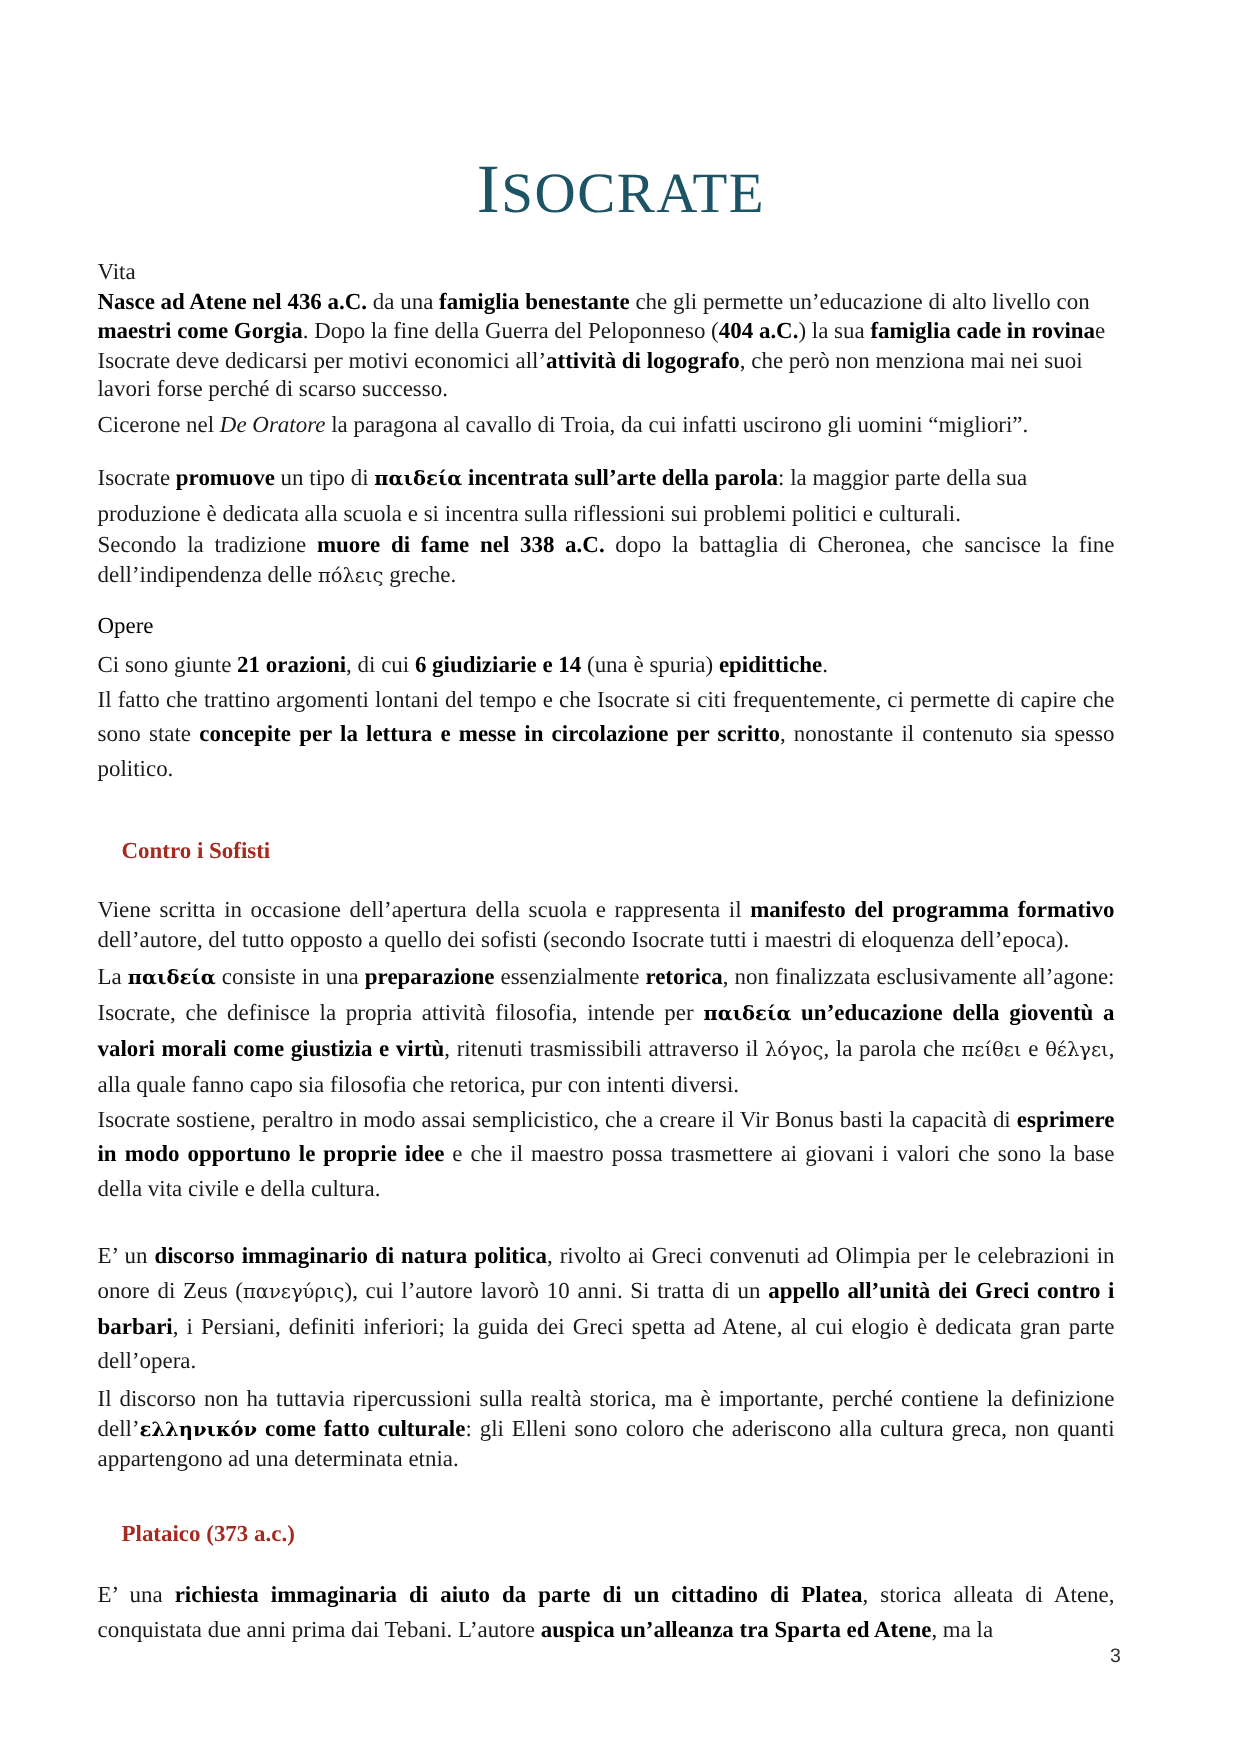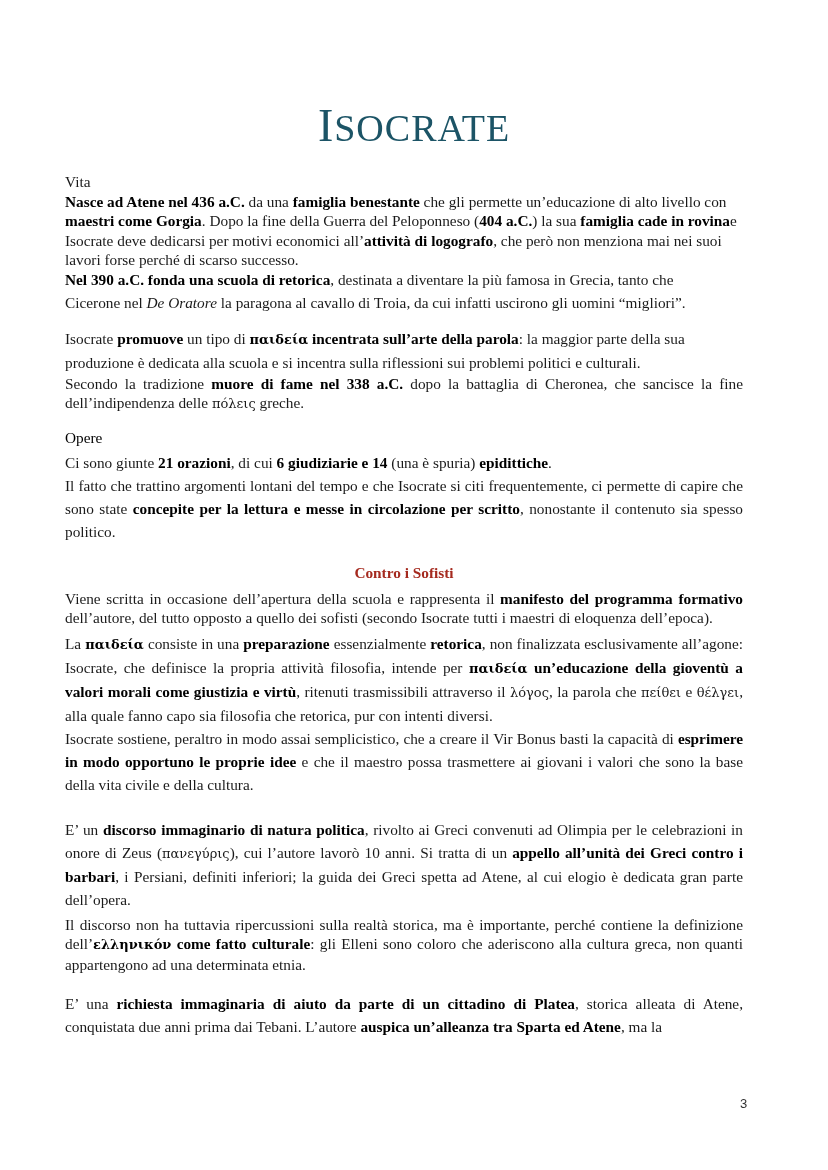--- a/index.html
+++ b/index.html
@@ -12,37 +12,36 @@
   .title .rest { font-size: 38px; }
   .content { position: absolute; left: 65px; top: 172px; width: 678px; font-size: 15.3px; line-height: 19.5px; }
   .p { margin: 0; text-align: justify; }
   .p.left { text-align: left; }
   .gap-s { height: 4px; }
   .gap-m { height: 14px; }
   .gap-l { height: 18px; }
   .lh { line-height: 23px; }
   .h-plain { color: #1a1a1a; margin: 0; }
   .h-green { color: #000000; margin: 0; }
-  .h-red { color: #a52a1f; font-weight: bold; margin: 2px; text-align: center; }
+  .h-red { color: #a52a1f; font-weight: bold; margin: 16px; }
   b { font-weight: bold; color: #000000; }
   .greek { font-family: "DejaVu Serif", serif; font-size: 13px; }
   .greek-b { font-family: "DejaVu Serif", serif; font-size: 13px; font-weight: bold; }
   .pagenum { position: absolute; left: 740px; top: 1096px; font-family: "Liberation Sans", sans-serif; font-size: 13px; color: #333; }
 </style>
 </head>
 <body>
 
 <div class="page">
   <h1 class="title"><span class="cap">I</span><span class="rest">SOCRATE</span></h1>
 
   <div class="content">
 
     <p class="h-plain">Vita</p>
     <p class="p left"><b>Nasce ad Atene nel 436 a.C.</b><span> da una </span><b>famiglia benestante</b><span> che gli permette un’educazione di alto livello con </span><b>maestri come Gorgia</b><span>. Dopo la fine della Guerra del Peloponneso (</span><b>404 a.C.</b><span>) la sua </span><b>famiglia cade in rovina</b><span>e Isocrate deve dedicarsi per motivi economici all’</span><b>attività di logografo</b><span>, che però non menziona mai nei suoi lavori forse perché di scarso successo.</span></p>
-    <p class="p"><b>Nel 390 a.C. fonda una scuola di retorica</b><span>, destinata a diventare la più famosa in Grecia, tanto che</span></p>
     <div class="gap-s"></div>
     <p class="p left"><span>Cicerone nel </span><i>De Oratore</i><span> la paragona al cavallo di Troia, da cui infatti uscirono gli uomini “migliori”.</span></p>
     <div class="gap-m"></div>
     <p class="p left lh"><span>Isocrate </span><b>promuove</b><span> un tipo di </span><b class="greek-b">παιδεία</b><b> incentrata sull’arte della parola</b><span>: la maggior parte della sua produzione è dedicata alla scuola e si incentra sulla riflessioni sui problemi politici e culturali.</span></p>
     <p class="p"><span>Secondo la tradizione </span><b>muore di fame nel 338 a.C.</b><span> dopo la battaglia di Cheronea, che sancisce la fine dell’indipendenza delle </span><span class="greek">πόλεις</span><span> greche.</span></p>
     <div class="gap-m"></div>
 
     <p class="h-green">Opere</p>
     <div class="gap-s"></div>
     <p class="p left lh"><span>Ci sono giunte </span><b>21 orazioni</b><span>, di cui </span><b>6 giudiziarie e 14</b><span> (una è spuria) </span><b>epidittiche</b><span>.</span></p>
@@ -56,18 +55,19 @@
     <p class="p lh"><span>La </span><b class="greek-b">παιδεία</b><span> consiste in una </span><b>preparazione</b><span> essenzialmente </span><b>retorica</b><span>, non finalizzata esclusivamente all’agone: Isocrate, che definisce la propria attività filosofia, intende per </span><b class="greek-b">παιδεία</b><b> un’educazione della gioventù a valori morali come giustizia e virtù</b><span>, ritenuti trasmissibili attraverso il </span><span class="greek">λόγος</span><span>, la parola che </span><span class="greek">πείθει</span><span> e </span><span class="greek">θέλγει</span><span>, alla quale fanno capo sia filosofia che retorica, pur con intenti diversi.</span></p>
     <p class="p lh"><span>Isocrate sostiene, peraltro in modo assai semplicistico, che a creare il Vir Bonus basti la capacità di </span><b>esprimere in modo opportuno le proprie idee</b><span> e che il maestro possa trasmettere ai giovani i valori che sono la base della vita civile e della cultura.</span></p>
     <div class="gap-l"></div>
 
     <div class="gap-s"></div>
     <p class="p lh"><span>E’ un </span><b>discorso immaginario di natura politica</b><span>, rivolto ai Greci convenuti ad Olimpia per le celebrazioni in onore di Zeus (</span><span class="greek">πανεγύρις</span><span>), cui l’autore lavorò 10 anni. Si tratta di un </span><b>appello all’unità dei Greci contro i barbari</b><span>, i Persiani, definiti inferiori; la guida dei Greci spetta ad Atene, al cui elogio è dedicata gran parte dell’opera.</span></p>
     <div class="gap-s"></div>
     <p class="p"><span>Il discorso non ha tuttavia ripercussioni sulla realtà storica, ma è importante, perché contiene la definizione dell’</span><b class="greek-b">ελληνικόν</b><b> come fatto culturale</b><span>: gli Elleni sono coloro che aderiscono alla cultura greca, non quanti appartengono ad una determinata etnia.</span></p>
     <div class="gap-m"></div>
 
+    <p class="h-red">Plataico (373 a.c.)</p>
     <div class="gap-s"></div>
     <p class="p lh"><span>E’ una </span><b>richiesta immaginaria di aiuto da parte di un cittadino di Platea</b><span>, storica alleata di Atene, conquistata due anni prima dai Tebani. L’autore </span><b>auspica un’alleanza tra Sparta ed Atene</b><span>, ma la</span></p>
   </div>
 
   <div class="pagenum">3</div>
 </div>
 
 </body></html>

